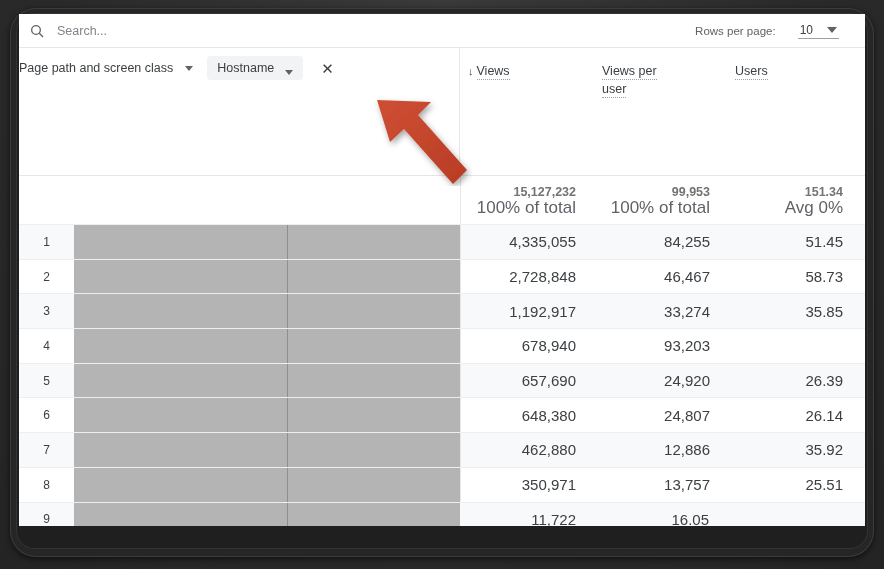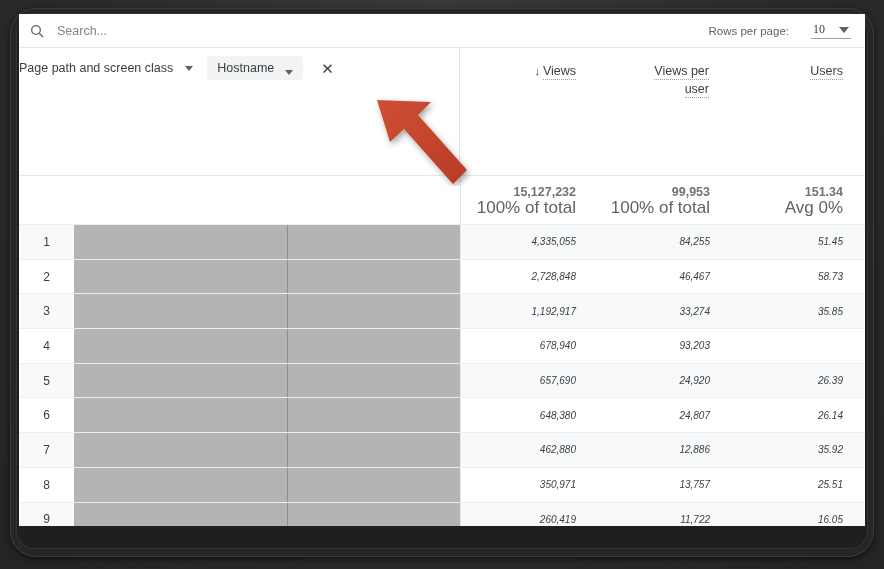--- a/index.html
+++ b/index.html
@@ -48,21 +48,21 @@
     overflow: hidden;
   }
 
   
   #search-bar {
     position: relative;
     height: 34px;
     display: flex;
     align-items: center;
     border-bottom: 1px solid #e4e6e8;
-    padding: 0 8px 0 10px;
+    padding: 0 20px 0 10px;
     justify-content: center;
   }
   #search-icon {
     width: 16px; height: 16px;
     flex: 0 0 16px;
     color: #5f6368;
     margin-right: 12px;
   }
   #search-input {
     flex: 1;
@@ -84,21 +84,21 @@
     white-space: nowrap;
     padding-right: 6px;
   }
   #rows-per-page-value-wrap {
     display: flex;
     align-items: center;
     gap: 14px;
     border-bottom: 1px solid #9aa0a6;
     padding: 0 2px 1px 2px;
   }
-  #rows-per-page-value { font-size: 12px; color: #3c4043; font-family: Liberation Serif, serif; }
+  #rows-per-page-value { font-size: 12px; color: #3c4043; }
   .caret-down {
     width: 0; height: 0;
     border-left: 5px solid transparent;
     border-right: 5px solid transparent;
     border-top: 6px solid #5f6368;
   }
 
   
   #data-table {
     position: relative;
@@ -164,21 +164,21 @@
   }
 
   #header-metrics-zone {
     flex: 1;
     display: flex;
   }
   .metric-header-cell {
     display: flex;
     flex-direction: column;
     justify-content: flex-start;
-    align-items: flex-end;
+    align-items: flex-start;
     padding: 14px 18px 0 8px;
   }
   .metric-header-label {
     font-size: 12.5px;
     color: #3c4043;
     text-align: right;
     line-height: 18px;
   }
   .metric-header-label span.underdot {
     border-bottom: 1px dotted #9aa0a6;
@@ -233,23 +233,22 @@
   }
   .cell-redacted {
     background: #b4b4b4;
   }
   .cell-redacted.second { border-left: 1px solid #8e8e8e; }
   .cell-metric {
     display: flex;
     align-items: center;
     justify-content: flex-end;
     padding-right: 18px;
-    font-size: 10px;
-    color: #3c4043;
-    font-style: italic;
+    font-size: 15px;
+    color: #3c4043;
   }
   .metric-divider-left { border-left: 1px solid #e4e6e8; }
 
   
   #annotation-arrow {
     position: absolute;
     left: 352px;
     top: 82px;
     width: 104px;
     height: 90px;
@@ -408,21 +407,20 @@
             <div class="cell-redacted col-dim1"></div>
             <div class="cell-redacted second col-dim2"></div>
             <div class="cell-metric col-metric metric-divider-left">350,971</div>
             <div class="cell-metric col-metric">13,757</div>
             <div class="cell-metric col-metric-wide">25.51</div>
           </div>
           <div class="data-row odd">
             <div class="cell-rownum col-rownum">9</div>
             <div class="cell-redacted col-dim1"></div>
             <div class="cell-redacted second col-dim2"></div>
-            <div class="cell-metric col-metric metric-divider-left">260,419</div>
             <div class="cell-metric col-metric">11,722</div>
             <div class="cell-metric col-metric-wide">16.05</div>
           </div>
         </div>
 
     </div>
 
     <svg id="annotation-arrow" viewBox="0 0 104 90">
       <defs>
         <filter id="arrowShadow" x="-30%" y="-30%" width="170%" height="170%">

